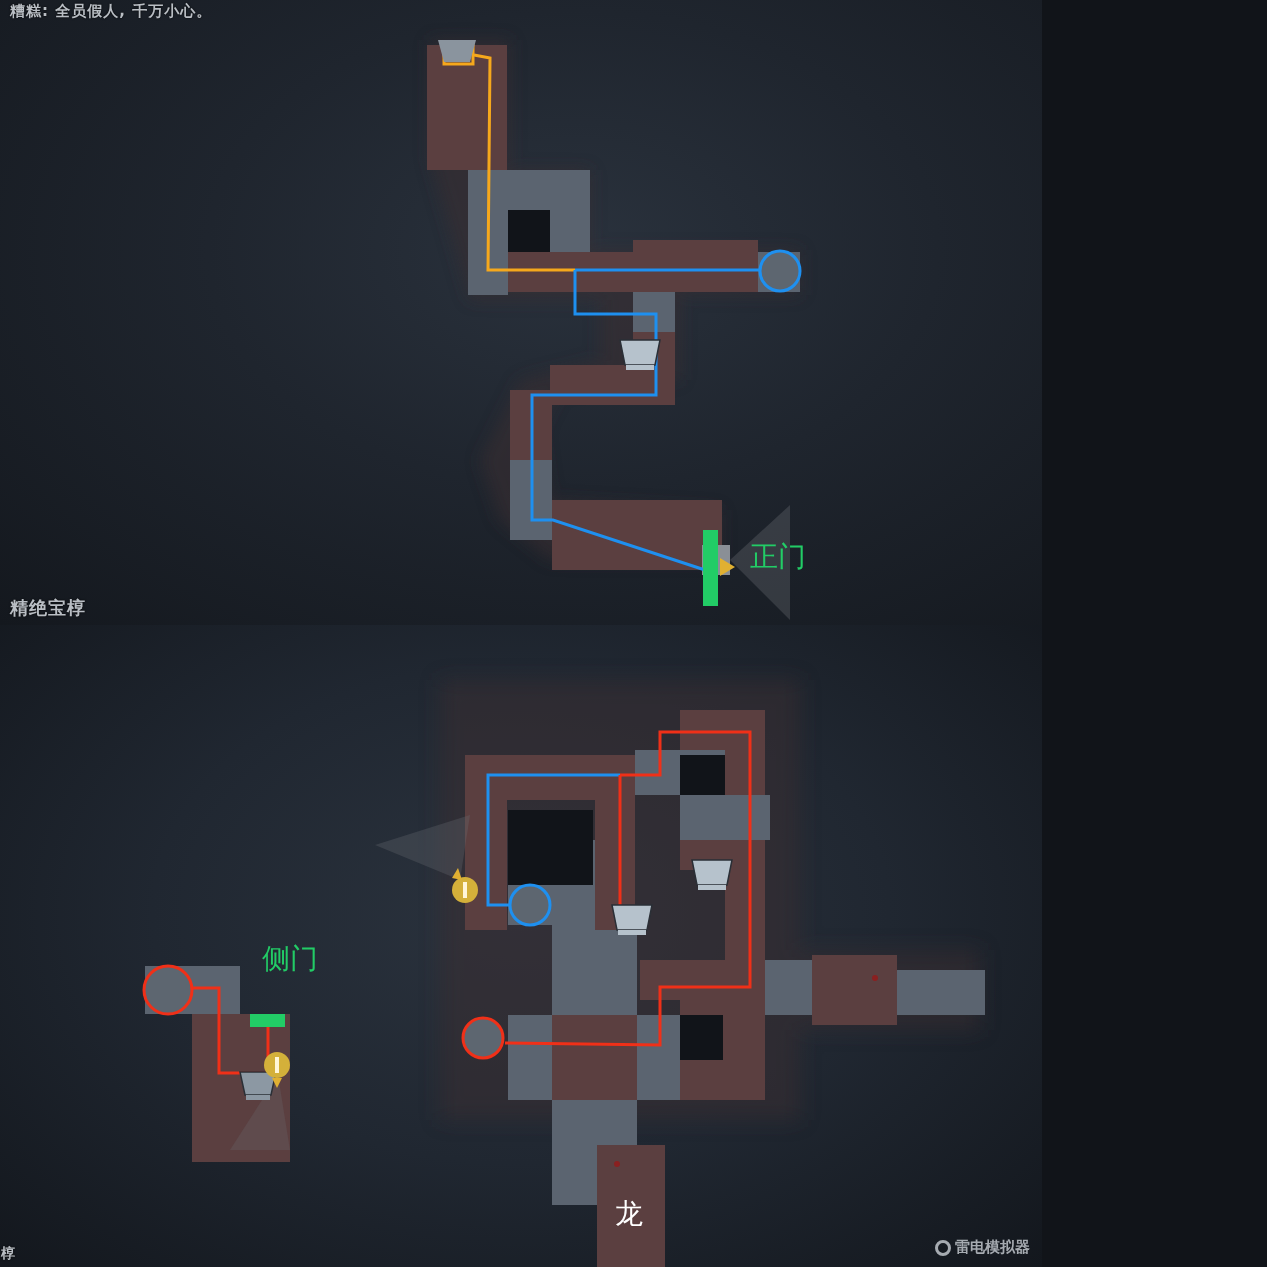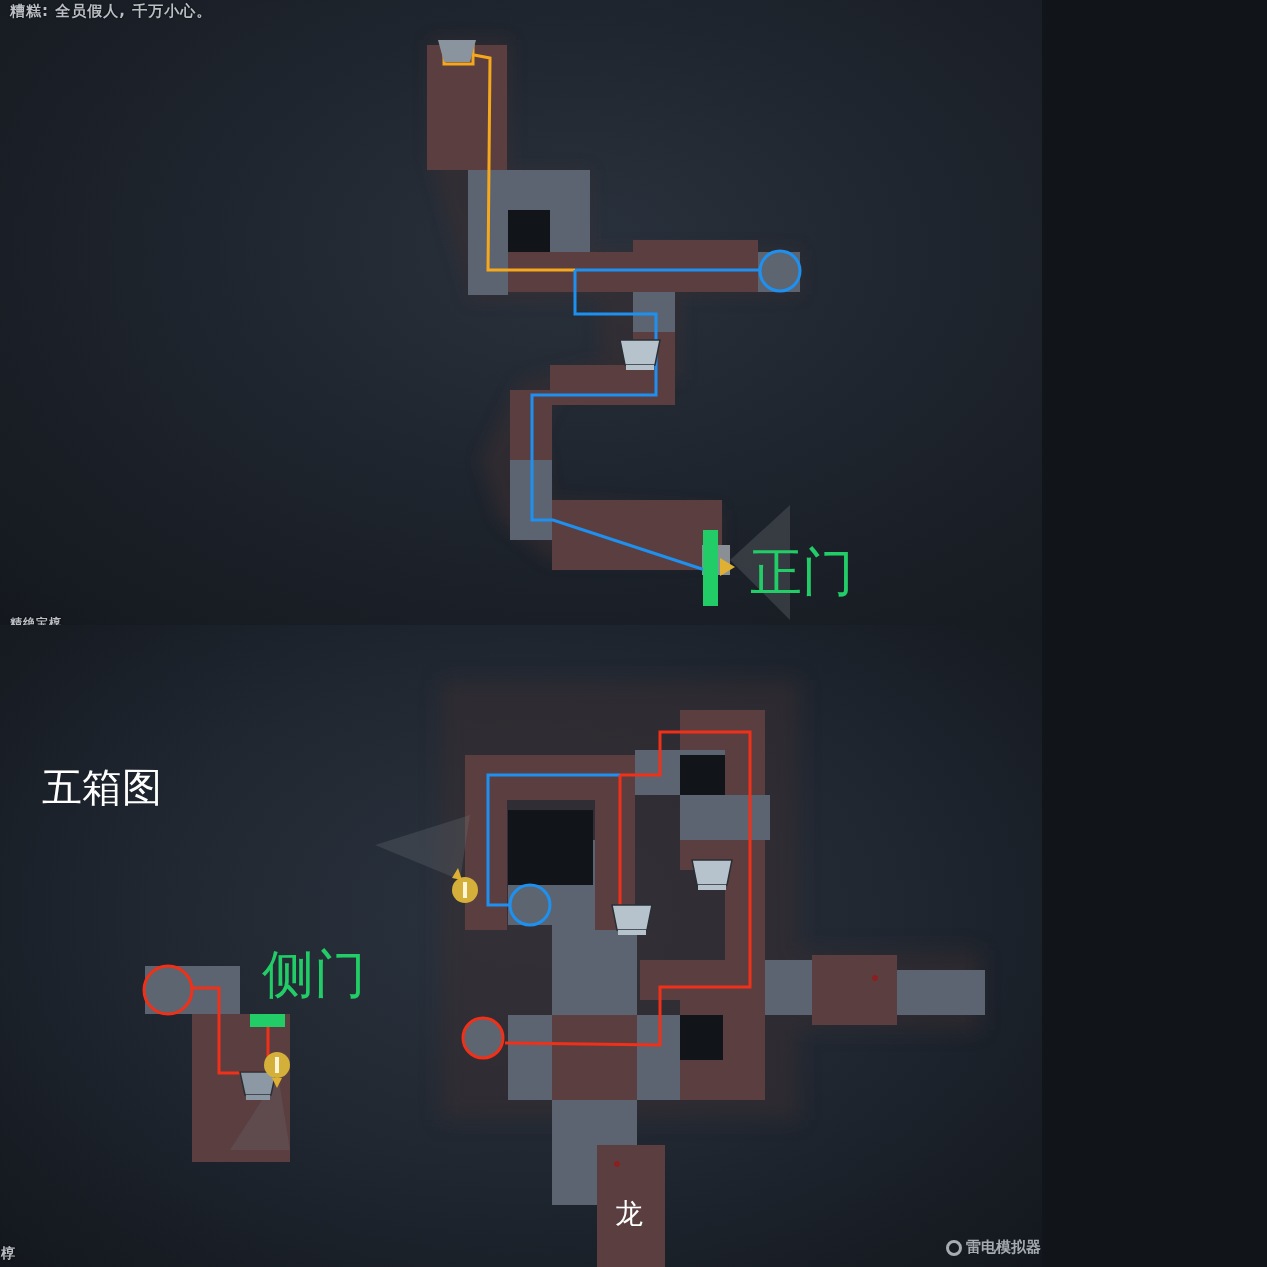--- a/index.html
+++ b/index.html
@@ -1,24 +1,24 @@
 <!DOCTYPE html>
 <html><head>
 <meta charset="utf-8">
 <style>
   html, body { margin: 0; padding: 0; background: #111419; }
   body { width: 1267px; height: 1267px; position: relative; overflow: hidden; font-family: "DejaVu Sans", sans-serif; }
   .panel { position: absolute; left: 0; width: 1042px; overflow: hidden; }
   #panel-top { top: 0; height: 625px; background: radial-gradient(ellipse at 55% 40%, #2a323d 0%, #1f252e 45%, #14181e 100%); }
   #panel-bottom { top: 625px; height: 642px; background: radial-gradient(ellipse at 50% 45%, #2b333e 0%, #202731 50%, #13171d 100%); }
   .label-small { position: absolute; color: #b9bec4; font-size: 15px; font-weight: bold; letter-spacing: 1px; text-shadow: 0 0 2px #000; }
-  .label-green { position: absolute; color: #22cc66; font-size: 52px; }
+  .label-green { position: absolute; color: #22cc66; font-size: 28px; }
   .label-white { position: absolute; color: #ffffff; font-size: 40px; }
   .label-dragon { position: absolute; color: #ffffff; font-size: 28px; }
-  .watermark { position: absolute; right: 1px; bottom: 10px; color: #a6abb1; font-size: 15px; font-weight: bold; display: flex; align-items: center; gap: 4px; }
+  .watermark { position: absolute; right: 12px; bottom: 10px; color: #a6abb1; font-size: 15px; font-weight: bold; display: flex; align-items: center; gap: 4px; }
   .wm-icon { width: 16px; height: 16px; border-radius: 50%; border: 3px solid #a6abb1; box-sizing: border-box; }
   svg { position: absolute; left: 0; top: 0; }
 </style>
 </head>
 <body>
 
 <div id="panel-top" class="panel">
   <svg width="1267" height="625" viewBox="0 0 1267 625">
     <defs>
       <filter id="blur1">
@@ -63,21 +63,21 @@
       <rect x="626" y="365" width="28" height="5" fill="#b6c2cc"></rect>
     </g>
     <g>
       <path d="M438 40 L476 40 L470 62 L444 62 Z" fill="#8a949e"></path>
     </g>
 
     <rect x="703" y="530" width="15" height="76" fill="#22cc66"></rect>
     <polygon points="720,558 735,567 720,576" fill="#e0b032"></polygon>
   </svg>
   <div class="label-small" style="left:10px; top:2px;">糟糕: 全员假人, 千万小心。</div>
-  <div class="label-small" style="left:10px; top:615px; font-size:12px;">精绝宝椁</div>
+  <div class="label-small" style="left:10px; top:596px; font-size:18px;">精绝宝椁</div>
   <div class="label-green" style="left:750px; top:538px;">正门</div>
 </div>
 
 <div id="panel-bottom" class="panel">
   <svg width="1267" height="642" viewBox="0 625 1267 642">
     <defs>
       <filter id="blur2">
           <feGaussianBlur stdDeviation="10"></feGaussianBlur>
         </filter>
     </defs>
@@ -154,21 +154,20 @@
     </g>
     <g>
       <circle cx="277" cy="1065" r="13" fill="#d4b03a"></circle>
       <rect x="275" y="1057" width="4" height="16" fill="#fff6d8"></rect>
       <polygon points="272,1078 282,1078 277,1088" fill="#e0b032"></polygon>
     </g>
 
     <circle cx="875" cy="978" r="3" fill="#8a2020"></circle>
     <circle cx="617" cy="1164" r="3" fill="#8a2020"></circle>
   </svg>
-  <div class="label-white" style="left:42px; top:135px;">五箱图</div>
   <div class="label-green" style="left:250px; top:315px;margin-left:12px;">侧门</div>
   <div class="label-dragon" style="left:615px; top:570px;">龙</div>
   <div class="label-small" style="left:-14px; top:620px; font-size:14px;">宝椁</div>
   <div class="watermark">
     <span class="wm-icon"></span>
     <span>雷电模拟器</span>
   </div>
 </div>
 
 </body></html>

